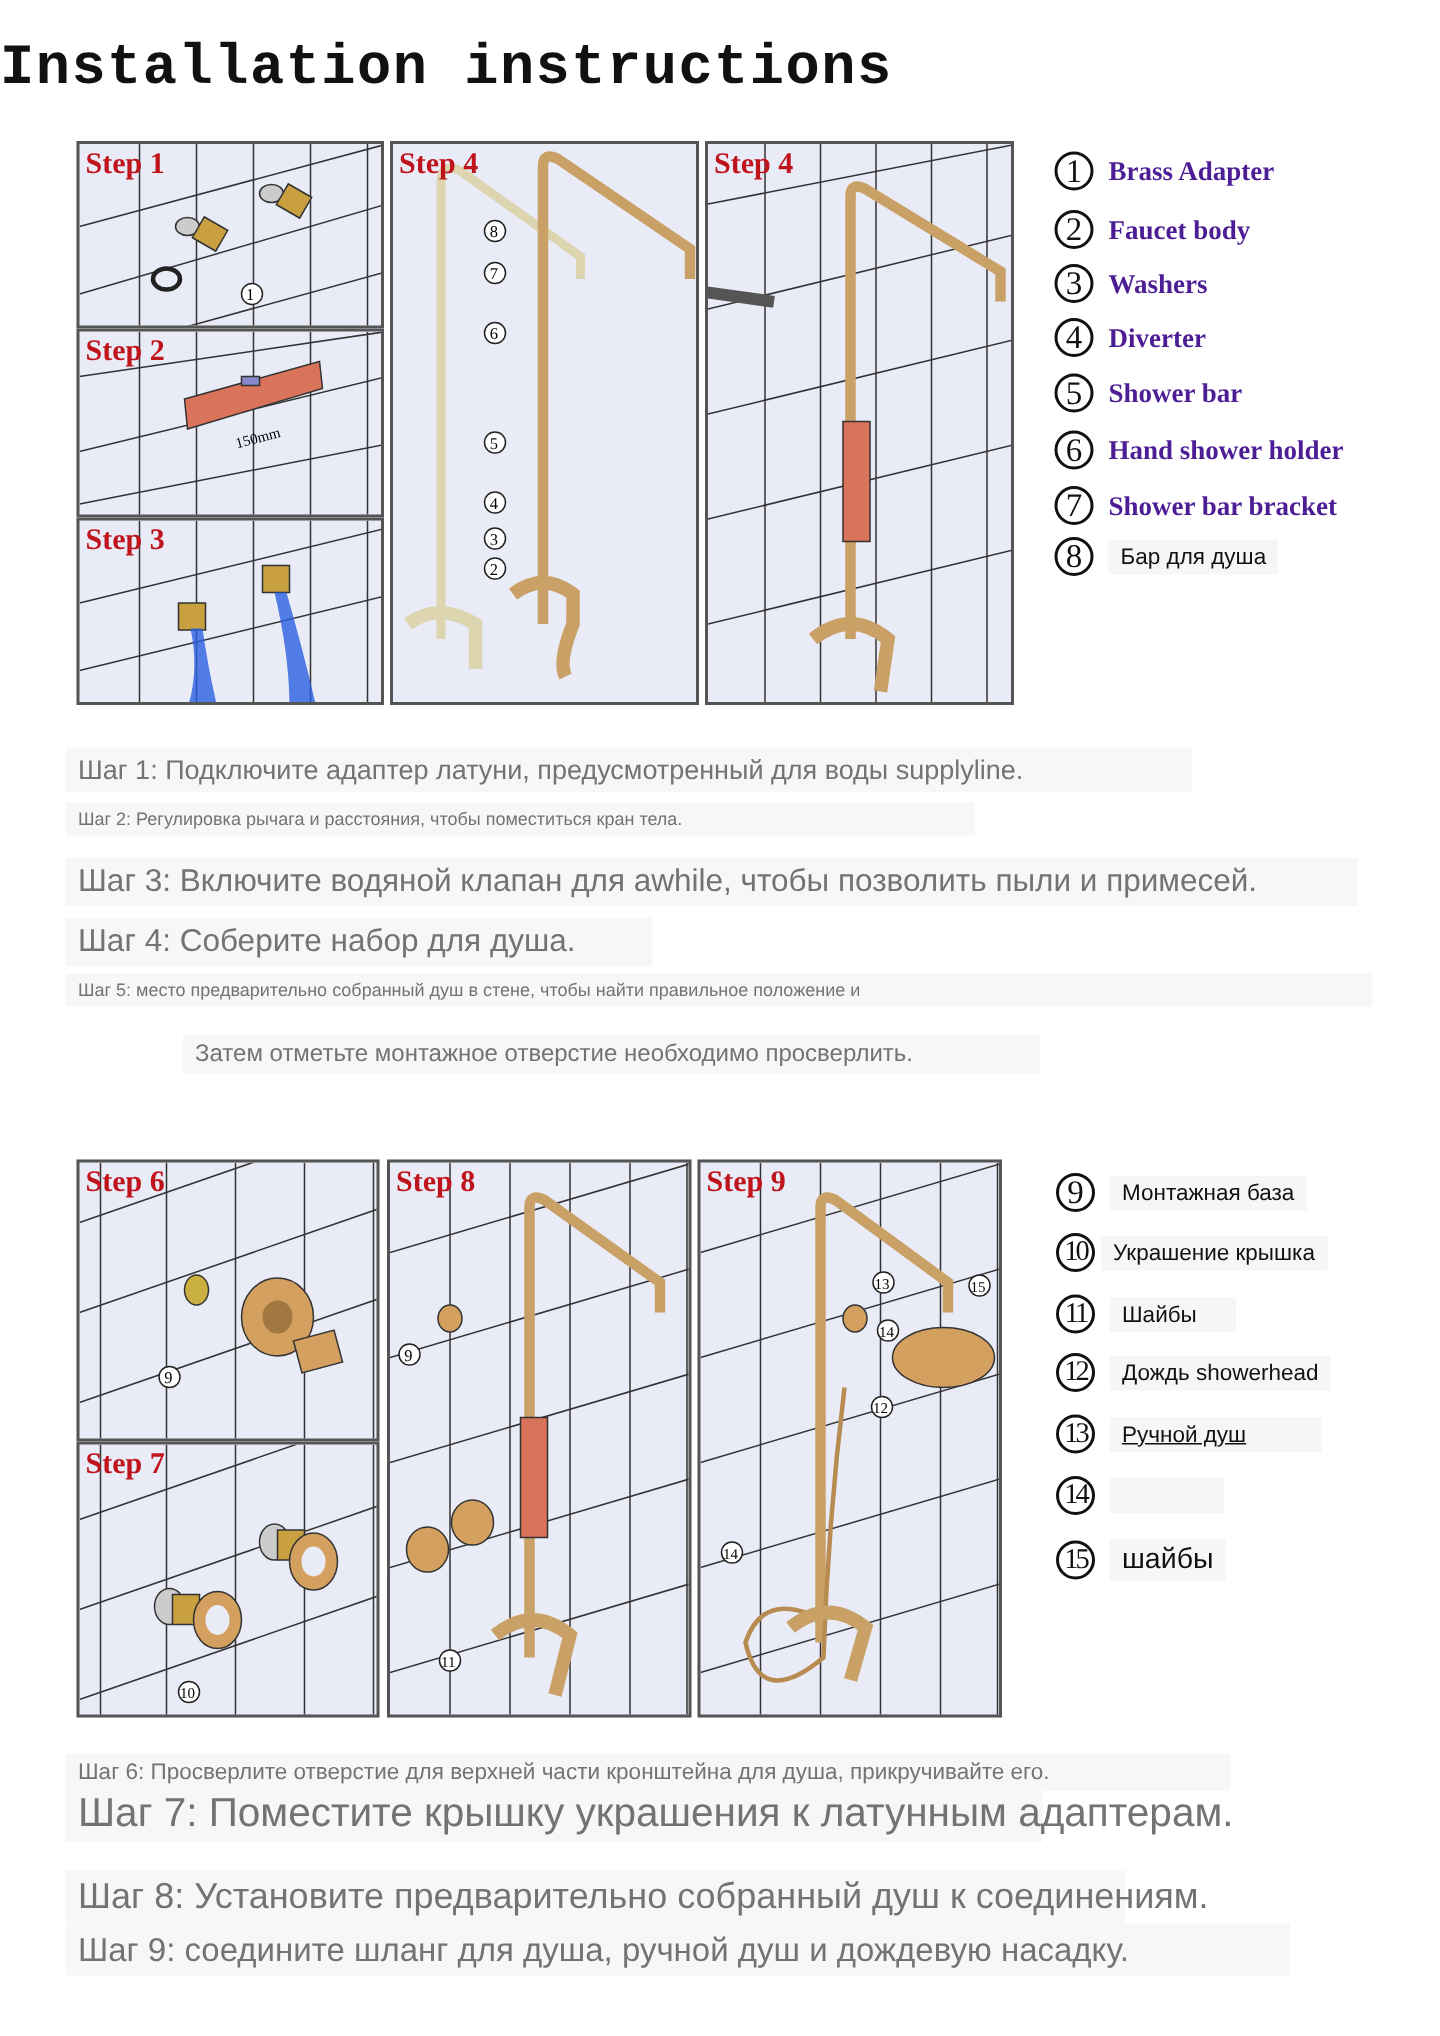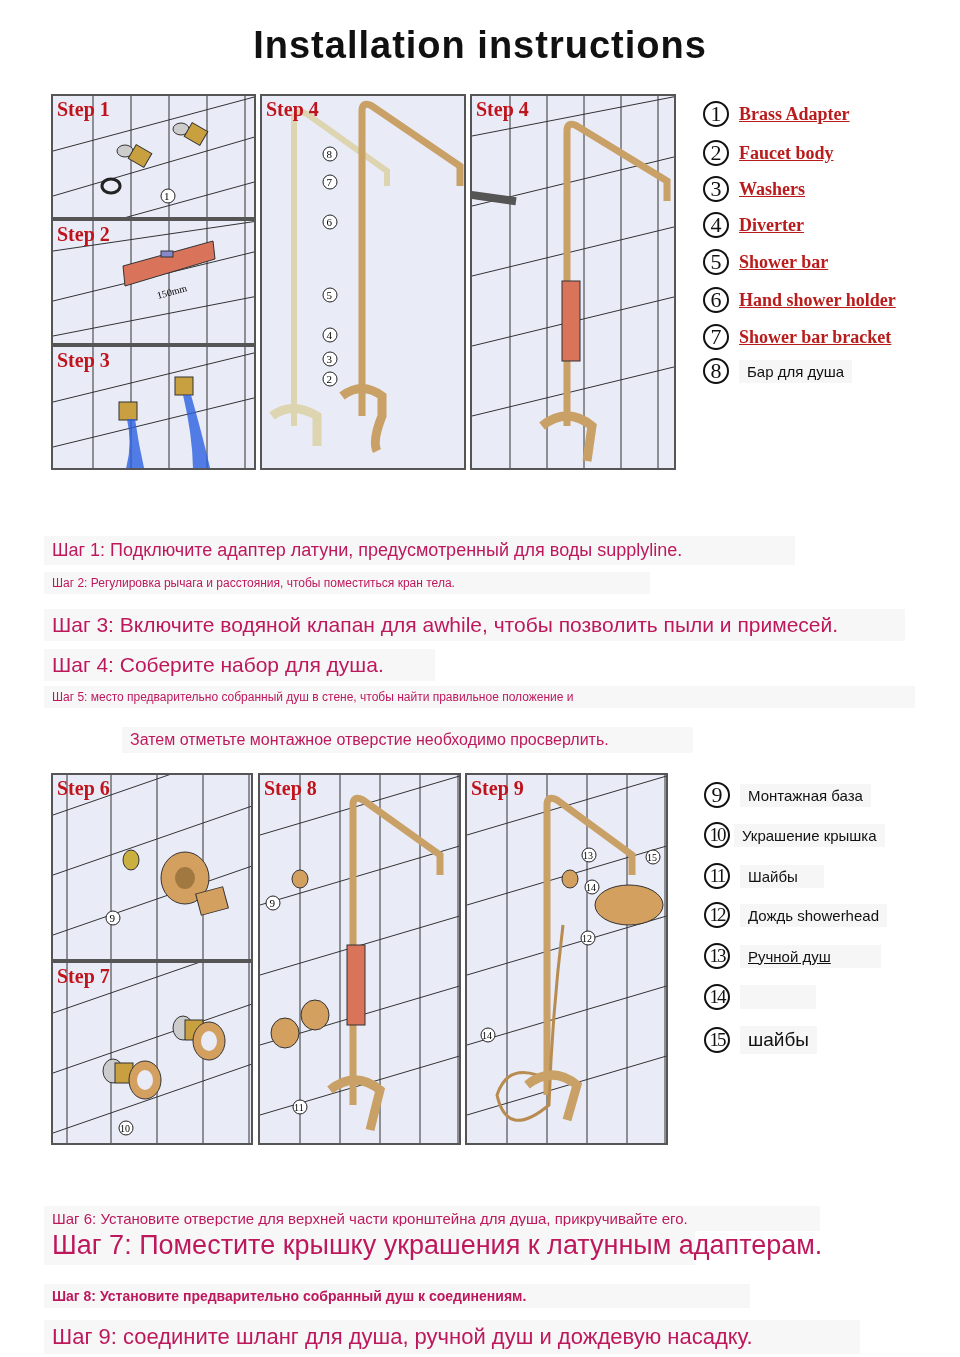--- a/index.html
+++ b/index.html
@@ -1,27 +1,27 @@
 <!DOCTYPE html>
 <html><head>
 <meta charset="utf-8">
 <style>
   html, body { margin:0; padding:0; background:#ffffff; }
   body { width:960px; height:1357px; position:relative; overflow:hidden; font-family:"DejaVu Sans", sans-serif; color:#111; }
-  .title { position:absolute; left:0; top:24px; width:960px; text-align:center; font-size:38px; font-weight:bold; letter-spacing:1px; font-family:Liberation Sans, sans-serif; }
+  .title { position:absolute; left:0; top:24px; width:960px; text-align:left; font-size:38px; font-weight:bold; letter-spacing:1px; font-family:Liberation Mono, monospace; }
   .panel { position:absolute; border:2px solid #555; background:#e9ebf7; overflow:hidden; box-sizing:border-box; }
   .panel svg { position:absolute; left:0; top:0; }
   .step-label { position:absolute; left:4px; top:2px; color:#c0141c; font-family:"Liberation Serif", serif; font-weight:bold; font-size:20px; z-index:2; }
   .legend { position:absolute; }
   .legend-item { position:absolute; display:flex; align-items:center; white-space:nowrap; }
   .num { width:26px; height:26px; border:2px solid #111; border-radius:50%; display:flex; align-items:center; justify-content:center; font-family:"Liberation Serif", serif; font-size:22px; box-sizing:border-box; margin-right:10px; background:#fff; }
   .num.two { font-size:19px; letter-spacing:-2px; }
-  .leg-en { font-family:"Liberation Serif", serif; font-weight:bold; font-size:18px; color:#b91c1c;text-decoration:underline; }
+  .leg-en { font-family:"Liberation Serif", serif; font-weight:bold; font-size:18px; color:#4c1d95; }
   .leg-ru { font-family:"Liberation Sans", sans-serif; font-size:15px; background:#f6f6f6; padding:3px 8px; }
-  .instr { position:absolute; font-family:"Liberation Sans", sans-serif; background:#f7f7f7; padding:4px 8px; white-space:nowrap; color:#be185d;margin-top:37px; }
+  .instr { position:absolute; font-family:"Liberation Sans", sans-serif; background:#f7f7f7; padding:4px 8px; white-space:nowrap; color:#737373; }
 </style>
 </head>
 <body>
 
 <div class="title">Installation instructions</div>
 
 <div class="panel" style="left:51px;top:94px;width:205px;height:125px;">
   <svg width="205" height="125">
     <g stroke="#333" stroke-width="1" fill="none">
       <line x1="40" y1="0" x2="40" y2="125"></line>
@@ -309,16 +309,16 @@
   <div class="legend-item" style="top:202px;">
       <span class="num two">14</span>
       <span class="leg-ru" style="width:60px;height:18px;"></span>
     </div>
   <div class="legend-item" style="top:244px;">
       <span class="num two">15</span>
       <span class="leg-ru" style="font-size:19px;">шайбы</span>
     </div>
 </div>
 
-<div class="instr" style="left:44px;top:1169px;font-size:15px;width:760px;">Шаг 6: Установите отверстие для верхней части кронштейна для душа, прикручивайте его.</div>
+<div class="instr" style="left:44px;top:1169px;font-size:15px;width:760px;">Шаг 6: Просверлите отверстие для верхней части кронштейна для душа, прикручивайте его.</div>
 <div class="instr" style="left:44px;top:1189px;font-size:27px;width:635px;">Шаг 7: Поместите крышку украшения к латунным адаптерам.</div>
-<div class="instr" style="left:44px;top:1247px;font-size:14px;width:690px;font-weight:bold;">Шаг 8: Установите предварительно собранный душ к соединениям.</div>
+<div class="instr" style="left:44px;top:1247px;font-size:24px;width:690px;">Шаг 8: Установите предварительно собранный душ к соединениям.</div>
 <div class="instr" style="left:44px;top:1283px;font-size:22px;width:800px;">Шаг 9: соедините шланг для душа, ручной душ и дождевую насадку.</div>
 
 </body></html>

